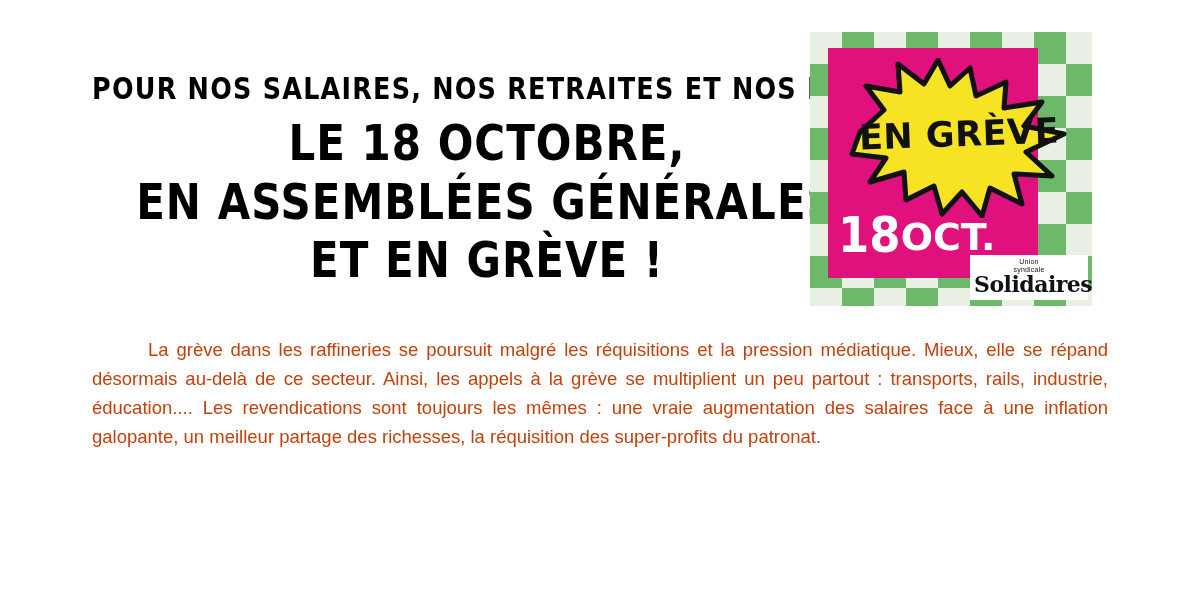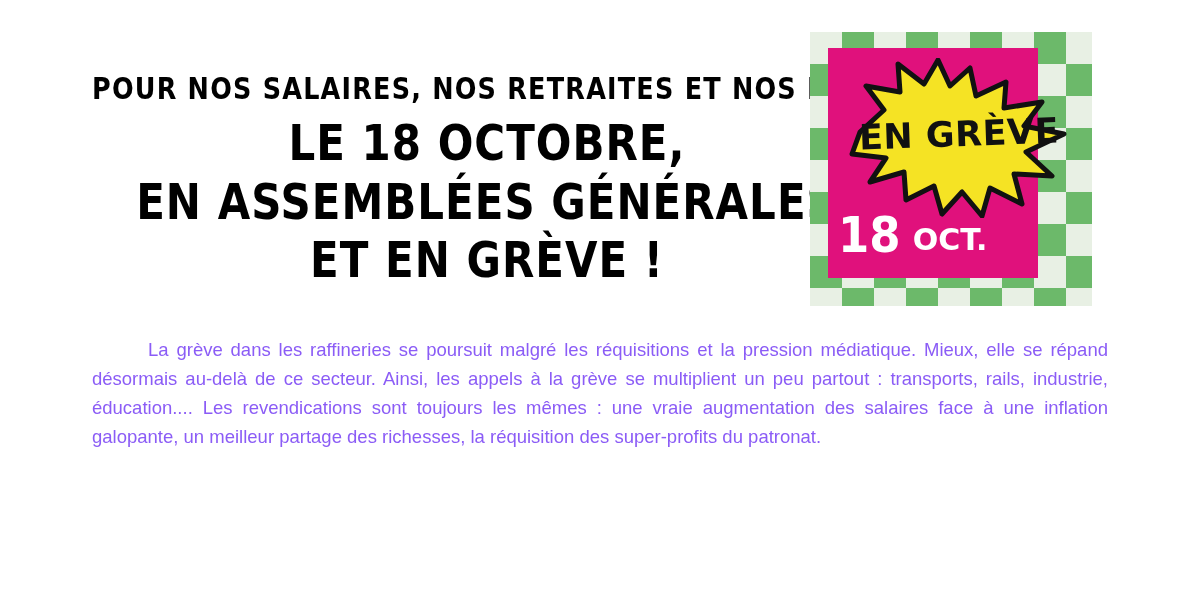--- a/index.html
+++ b/index.html
@@ -124,22 +124,22 @@
     font-weight: bold;
     white-space: nowrap;
   }
   .date-badge .d-num {
     font-size: 45px;
     letter-spacing: 0;
     transform: scaleY(1.12);
     display: inline-block;
   }
   .date-badge .d-mon {
-    font-size: 30px;
-    margin-left: 12px;
+    font-size: 38px;
+    margin-left: 0;
     display: inline-block;
   }
 
   .solidaires {
     position: absolute;
     right: 4px;
     bottom: 6px;
     width: 118px;
     background: #ffffff;
     text-align: center;
@@ -163,21 +163,21 @@
   }
 
   
   .body-text {
     position: relative;
     margin-top: 6px;
     font-family: "Liberation Sans", sans-serif;
     font-size: 18.5px;
     line-height: 1.56;
     text-align: justify;
-    color: #8b5cf6;
+    color: #c2410c;
   }
   .body-text p {
     margin: 0 0 14px 0;
     text-indent: 56px;
   }
 </style>
 </head>
 <body>
 
 <div class="page">
@@ -199,20 +199,25 @@
         <svg width="226" height="160" viewBox="0 0 226 160" xmlns="http://www.w3.org/2000/svg">
           <polygon points="14,74 38,52 20,28 54,34 52,6 78,26 92,2 104,28 124,10 130,38 160,24 158,50 196,44 178,68 218,76 180,94 206,118 168,116 176,146 144,130 136,158 116,134 96,156 88,128 60,142 58,114 24,124 40,100 6,96" fill="#f5e324" stroke="#111111" stroke-width="5" stroke-linejoin="round"></polygon>
         </svg>
         <div class="burst-text">EN GRÈVE</div>
       </div>
 
       <div class="date-badge">
         <span class="d-num">18</span><span class="d-mon">OCT.</span>
       </div>
 
+      <div class="solidaires">
+        <div class="sol-small">Union</div>
+        <div class="sol-small">syndicale</div>
+        <div class="sol-name">Solidaires</div>
+      </div>
     </div>
 
   </div>
 
   <div class="body-text">
     <p>La grève dans les raffineries se poursuit malgré les réquisitions et la pression médiatique. Mieux, elle se répand désormais au-delà de ce secteur. Ainsi, les appels à la grève se multiplient un peu partout : transports, rails, industrie, éducation.... Les revendications sont toujours les mêmes : une vraie augmentation des salaires face à une inflation galopante, un meilleur partage des richesses, la réquisition des super-profits du patronat.</p>
   </div>
 
 </div>
 

